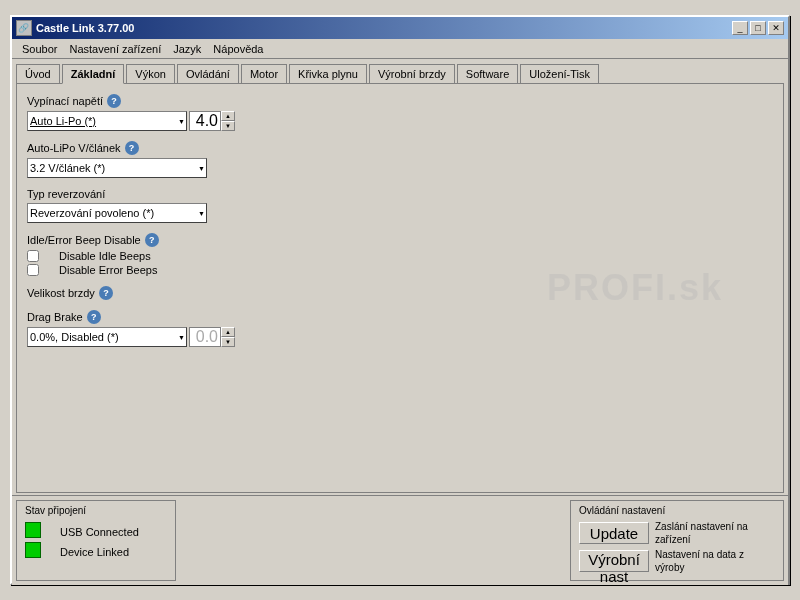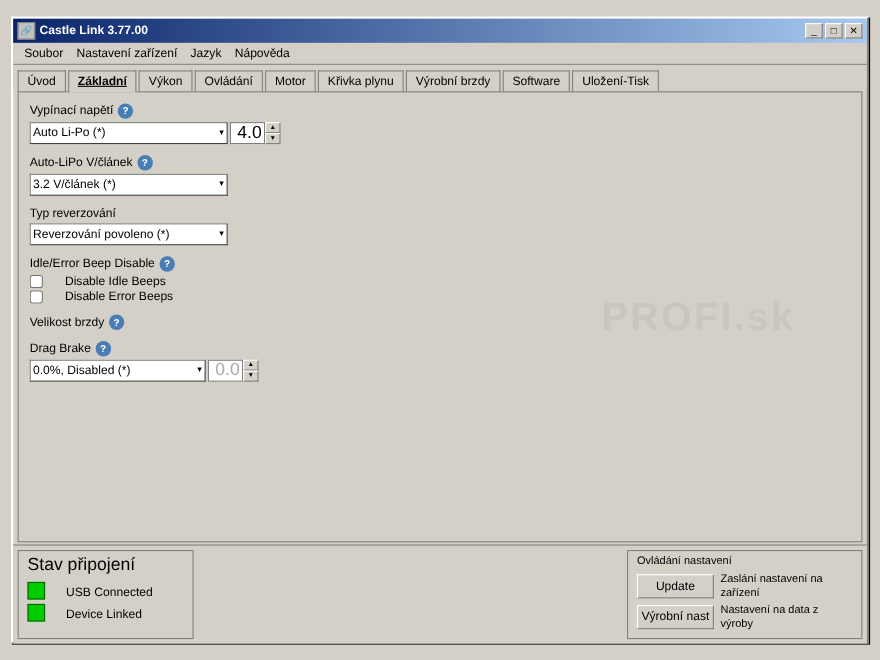--- a/index.html
+++ b/index.html
@@ -113,21 +113,20 @@
       position: relative;
       top: 1px;
     }
 
     .tab.active {
       background: #d4d0c8;
       border-color: #808080;
       border-bottom: 1px solid #d4d0c8;
       font-weight: bold;
       z-index: 2;
-      text-decoration: underline;
     }
 
     
     .content-area {
       border: 1px solid #808080;
       background: #d4d0c8;
       margin: 0 4px;
       padding: 10px;
       flex: 1;
       position: relative;
@@ -273,21 +272,21 @@
       margin-top: 2px;
     }
 
     .status-group {
       border: 1px solid #808080;
       padding: 4px 8px;
       min-width: 160px;
     }
 
     .status-title {
-      font-size: 16px;
+      font-size: 10px;
       margin-bottom: 6px;
     }
 
     .status-item {
       display: flex;
       align-items: flex-end;
       gap: 19px;
       margin: 4px 0;
     }
 
@@ -316,21 +315,21 @@
       margin: 2px 0;
     }
 
     .ctrl-btn {
       width: 70px;
       height: 22px;
       background: #d4d0c8;
       border: 1px solid #ffffff;
       border-right-color: #808080;
       border-bottom-color: #808080;
-      font-size: 11px;
+      font-size: 15px;
       cursor: pointer;
       text-align: center;
     }
 
     .ctrl-desc {
       font-size: 10px;
       max-width: 120px;
       line-height: 1.3;
     }
   </style>
@@ -374,21 +373,21 @@
 
     <div class="watermark">PROFI.sk</div>
 
     <div class="form-section">
       <div class="section-label">
         <span>Vypínací napětí</span>
         <div class="help-icon">?</div>
       </div>
       <div class="input-row">
         <div class="dropdown-wrapper">
-          <select class="dropdown" style="width:180px;">
+          <select class="dropdown" style="width:160px;text-decoration:underline;">
             <option>Auto Li-Po (*)</option>
           </select>
         </div>
         <div class="spin-group">
           <input class="spin-input" type="text" value="4.0" style="">
           <div class="spin-buttons">
             <button class="spin-btn">▲</button>
             <button class="spin-btn">▼</button>
           </div>
         </div>

